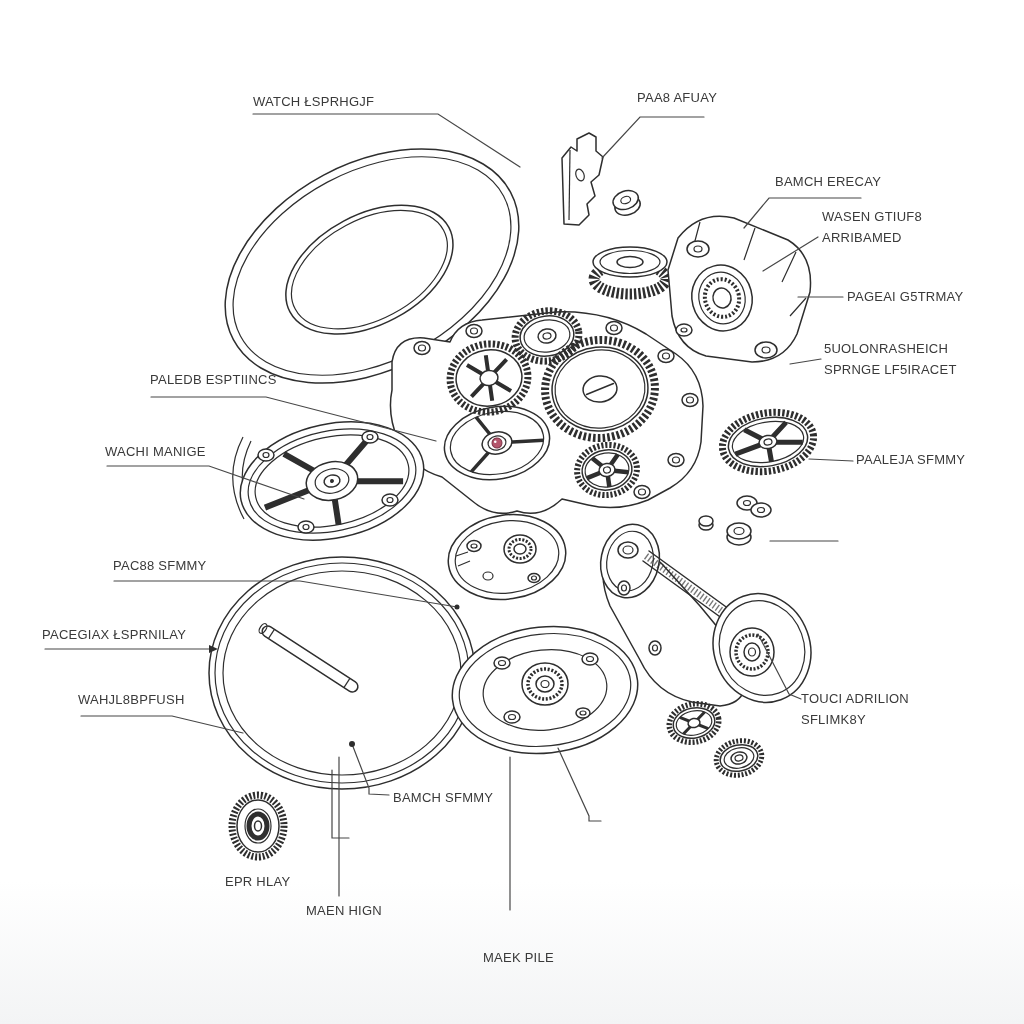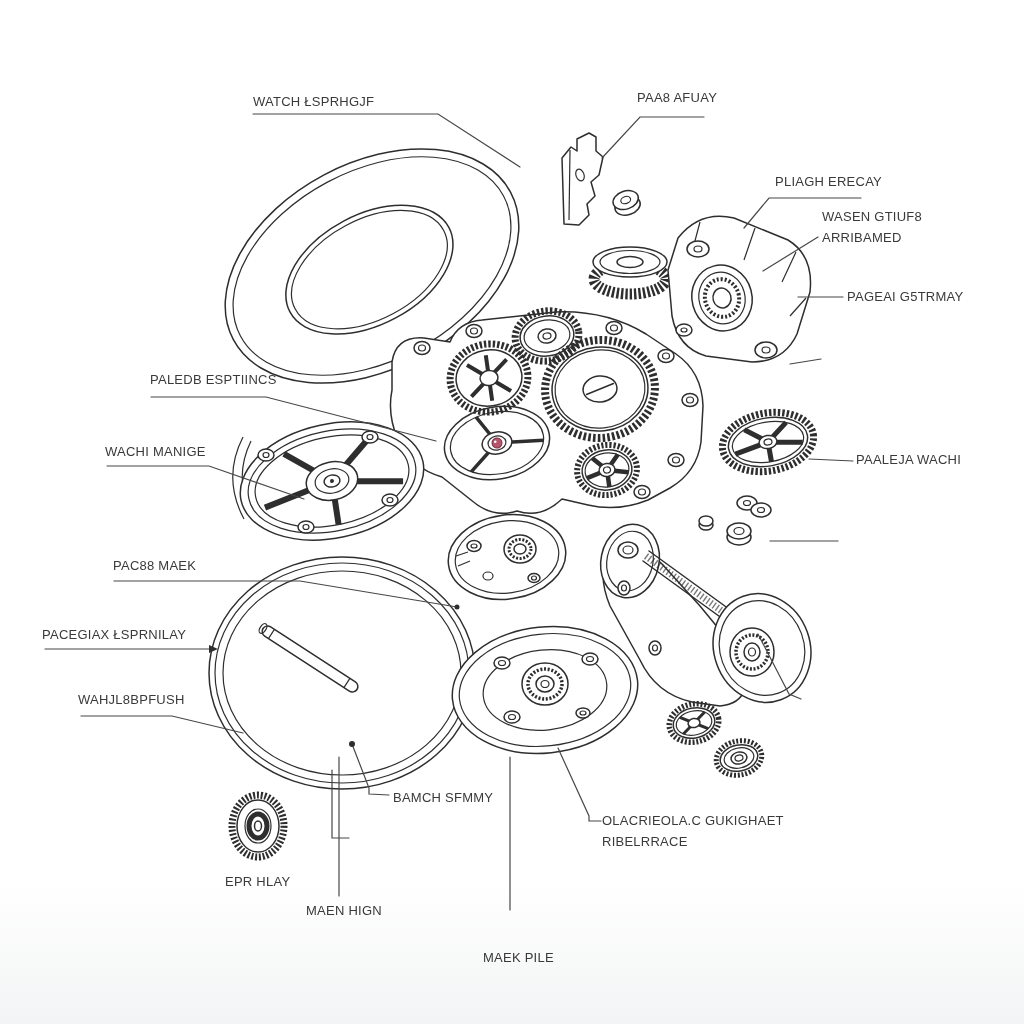--- a/index.html
+++ b/index.html
@@ -297,30 +297,32 @@
     <polyline class="leader" points="332,770 332,838 349,838"></polyline>
     <polyline class="leader" points="510,757 510,910"></polyline>
     <polyline class="leader" points="558,748 589,816 589,821 601,821"></polyline>
     <circle class="dot" cx="352" cy="744" r="3"></circle>
     <circle class="dot" cx="457" cy="607" r="2.5"></circle>
   </g>
 </svg>
 
 <div class="label" style="left:253px;top:92px">WATCH ŁSPRHGJF</div>
 <div class="label" style="left:637px;top:88px">PAA8 AFUAY</div>
-<div class="label" style="left:775px;top:172px">PLIAGH ERECAY</div>
+<div class="label" style="left:775px;top:172px">BAMCH ERECAY</div>
 <div class="label" style="left:822px;top:207px">WASEN GTIUF8
 ARRIBAMED</div>
 <div class="label" style="left:847px;top:287px">PAGEAI G5TRMAY</div>
-<div class="label" style="left:856px;top:450px">PAALEJA WACHI</div>
+<div class="label" style="left:824px;top:339px">5UOLONRASHEICH
+SPRNGE LF5IRACET</div>
+<div class="label" style="left:856px;top:450px">PAALEJA SFMMY</div>
+<div class="label" style="left:801px;top:689px">TOUCI ADRILION
+SFLIMK8Y</div>
 <div class="label" style="left:150px;top:370px">PALEDB ESPTIINCS</div>
 <div class="label" style="left:105px;top:442px">WACHI MANIGE</div>
-<div class="label" style="left:113px;top:556px">PAC88 MAEK</div>
+<div class="label" style="left:113px;top:556px">PAC88 SFMMY</div>
 <div class="label" style="left:42px;top:625px">PACEGIAX ŁSPRNILAY</div>
 <div class="label" style="left:78px;top:690px">WAHJL8BPFUSH</div>
 <div class="label" style="left:225px;top:872px">EPR HLAY</div>
 <div class="label" style="left:393px;top:788px">BAMCH SFMMY</div>
 <div class="label" style="left:306px;top:901px">MAEN HIGN</div>
 <div class="label" style="left:483px;top:948px">MAEK PILE</div>
-<div class="label" style="left:602px;top:811px">OLACRIEOLA.C GUKIGHAET
-RIBELRRACE</div>
 
 </div>
 
 </body></html>

